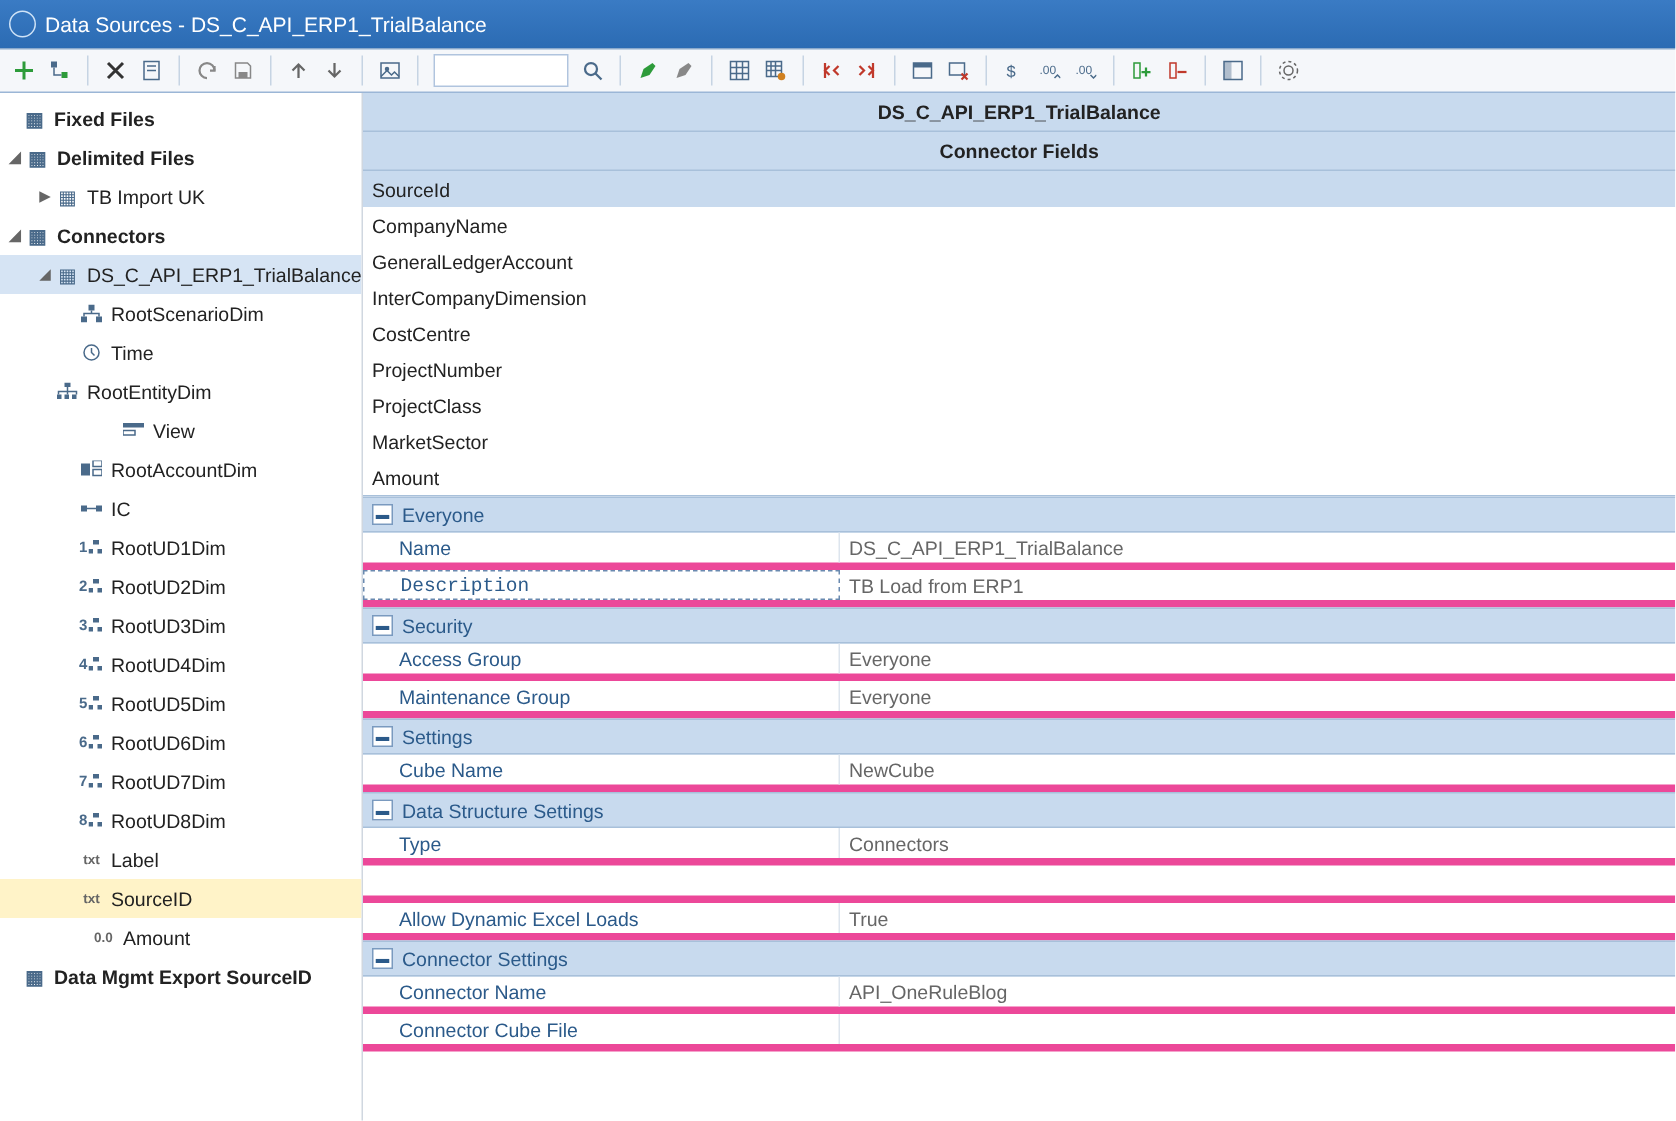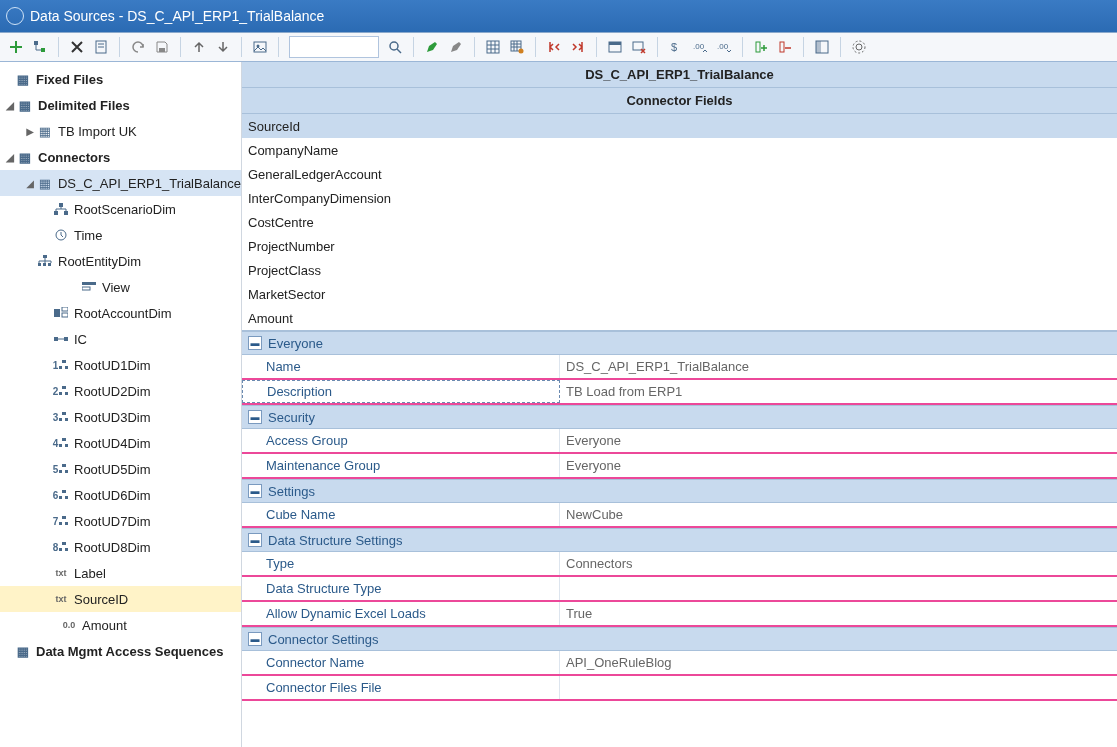--- a/index.html
+++ b/index.html
@@ -20,24 +20,24 @@
   .tree-toggle { width: 12px; text-align: center; color: #666; font-size: 10px; }
   .tree-icon { width: 18px; display: flex; justify-content: center; margin-right: 4px; color: #4a6a8a; }
   .content { flex: 1; display: flex; flex-direction: column; overflow: hidden; }
   .header-band { height: 26px; background: #c8daee; border-bottom: 1px solid #a8c0da; display: flex; align-items: center; justify-content: center; font-weight: 700; font-size: 13px; }
   .fields-list { background: #fff; padding: 0; border-bottom: 1px solid #a8c0da; }
   .field-row { height: 24px; display: flex; align-items: center; padding-left: 6px; font-size: 13px; }
   .field-row.selected { background: #c8daee; }
   .props { flex: 1; overflow-y: auto; }
   .prop-section { height: 24px; background: #c8daee; border-top: 1px solid #a8c0da; border-bottom: 1px solid #a8c0da; display: flex; align-items: center; padding-left: 6px; color: #2b5a8a; font-size: 13px; }
   .prop-section .collapse { width: 14px; height: 14px; border: 1px solid #7a9abf; display: flex; align-items: center; justify-content: center; font-size: 9px; margin-right: 6px; color: #2b5a8a; background: #fff; }
-  .prop-row { display: flex; height: 25px; border-bottom: 2px solid #ec4899; text-align: right; }
+  .prop-row { display: flex; height: 25px; border-bottom: 5px solid #ec4899; text-align: right; }
   .prop-row:nth-child(even) { }
   .prop-key { width: 318px; padding-left: 24px; display: flex; align-items: center; color: #2b5a8a; border-right: 1px solid #dde5ee; }
-  .prop-key.focused { border: 1px dashed #6a8ab0; }
+  .prop-key.focused { border: 1px dashed #6a8ab0; font-family: Liberation Mono, monospace; }
   .prop-val { flex: 1; padding-left: 6px; display: flex; align-items: center; color: #666; }
   .green { color: #2d9b3a; }
 </style>
 </head>
 <body>
 
 <div class="titlebar">
   <span class="logo"></span>
   <span>Data Sources - DS_C_API_ERP1_TrialBalance</span>
 </div>
@@ -362,21 +362,21 @@
     <div class="tree-node highlight" style="padding-left:52px">
         <span class="tree-icon" style="font-size:9px;font-weight:700;color:#666">txt</span>
         <span>SourceID</span>
       </div>
     <div class="tree-node" style="padding-left:60px">
         <span class="tree-icon" style="font-size:9px;font-weight:700;color:#666">0.0</span>
         <span>Amount</span>
       </div>
     <div class="tree-node bold" style="padding-left:14px">
       <span class="tree-icon">▦</span>
-      <span>Data Mgmt Access Sequences</span>
+      <span>Data Mgmt Export SourceID</span>
     </div>
   </div>
 
   <div class="content">
     <div class="header-band">
         <span>DS_C_API_ERP1_TrialBalance</span>
       </div>
     <div class="header-band">
         <span>Connector Fields</span>
       </div>
@@ -448,33 +448,32 @@
 
       <div class="prop-section">
           <span class="collapse">▬</span>
           <span>Data Structure Settings</span>
         </div>
       <div class="prop-row">
           <div class="prop-key">Type</div>
           <div class="prop-val">Connectors</div>
         </div>
       <div class="prop-row">
-          <div class="prop-key">Data Structure Type</div>
         </div>
       <div class="prop-row">
           <div class="prop-key">Allow Dynamic Excel Loads</div>
           <div class="prop-val">True</div>
         </div>
 
       <div class="prop-section">
           <span class="collapse">▬</span>
           <span>Connector Settings</span>
         </div>
       <div class="prop-row">
           <div class="prop-key">Connector Name</div>
           <div class="prop-val">API_OneRuleBlog</div>
         </div>
       <div class="prop-row">
-          <div class="prop-key">Connector Files File</div>
+          <div class="prop-key">Connector Cube File</div>
         </div>
     </div>
   </div>
 </div>
 
 </body></html>

